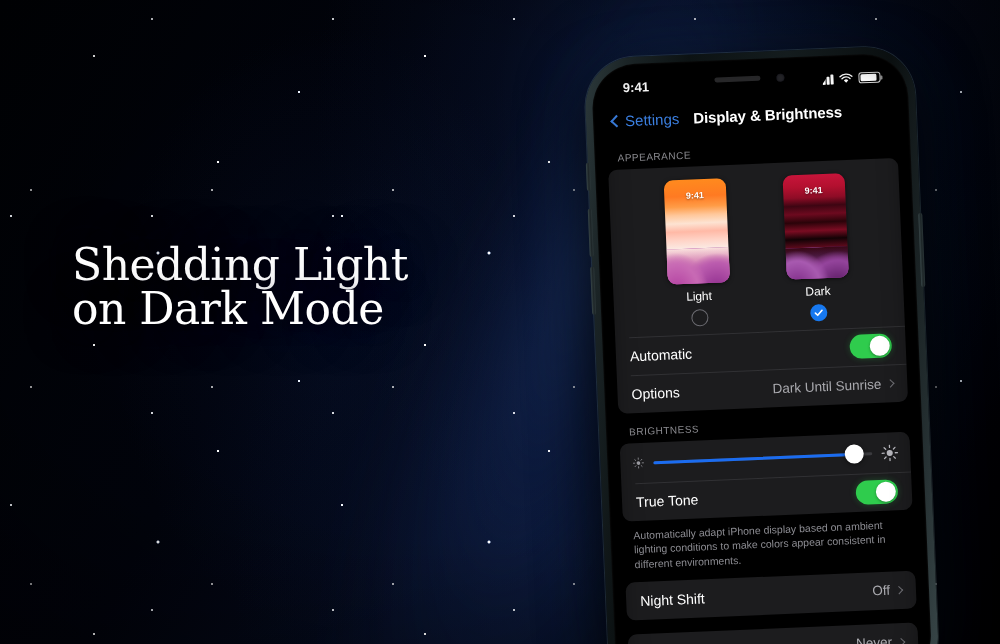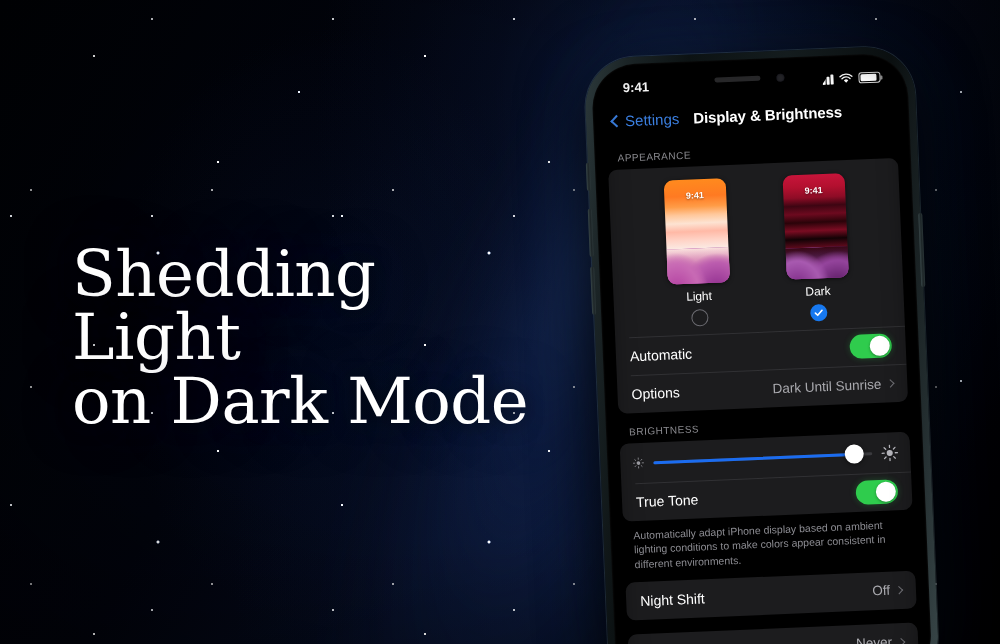--- a/index.html
+++ b/index.html
@@ -125,21 +125,21 @@
   }
 
   
   .headline {
     position: absolute;
     left: 72px;
     top: 243px;
     width: 470px;
     color: #ffffff;
     font-family: "DejaVu Serif", "Liberation Serif", serif;
-    font-size: 64px;
+    font-size: 44px;
     line-height: 0.99;
     font-weight: 400;
     letter-spacing: -0.5px;
     text-shadow: 0 2px 18px rgba(0,0,0,0.65), 0 0 50px rgba(10,24,60,0.55);
     white-space: pre-line;
   }
 
   
   #phone-wrap {
     position: absolute;

